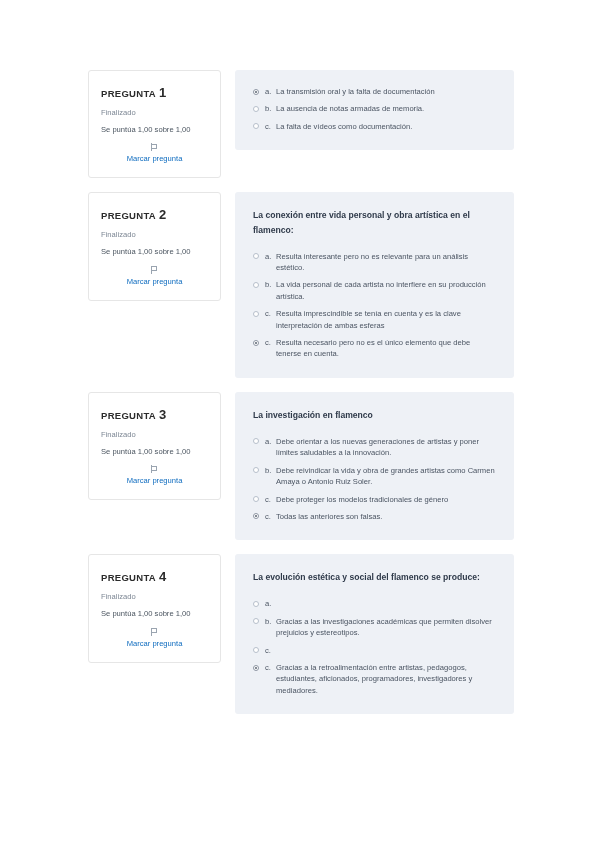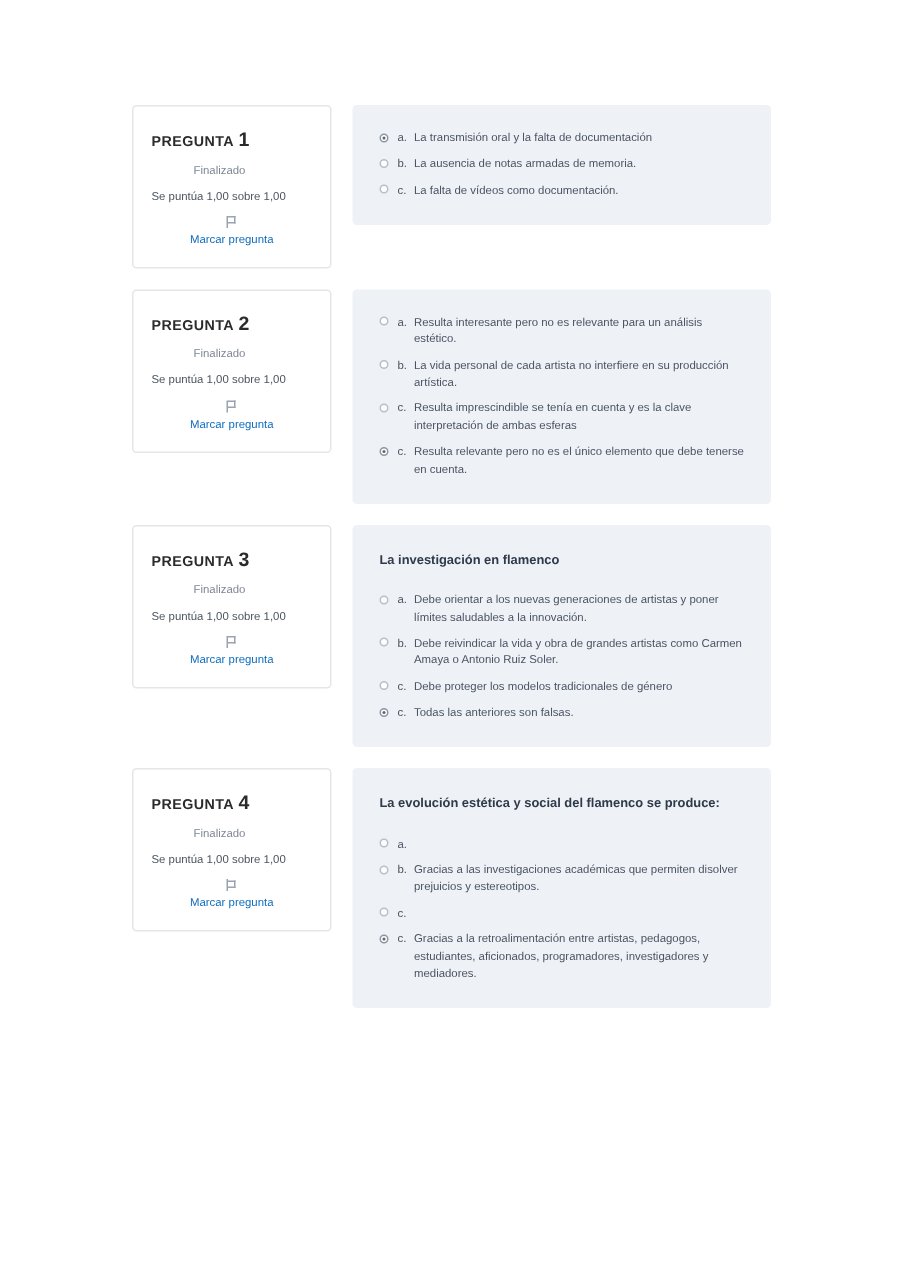--- a/index.html
+++ b/index.html
@@ -51,21 +51,20 @@
   .qinfo-title .qnum {
     font-size: 13px;
     font-weight: bold;
     margin-left: 3px;
   }
   .qinfo-state {
     font-size: 7.6px;
     color: #7d8794;
     margin-bottom: 8px;
     line-height: 1.2;
-    margin-left: 28px;
   }
   .qinfo-grade {
     font-size: 7.6px;
     color: #4b5560;
     margin-bottom: 9px;
     line-height: 1.2;
   }
   .qinfo-flag {
     font-size: 7.6px;
     color: #0f6cbf;
@@ -203,40 +202,41 @@
         <div class="qinfo">
           <div class="qinfo-title"><span>PREGUNTA</span><span class="qnum">2</span></div>
           <div class="qinfo-state">Finalizado</div>
           <div class="qinfo-grade">Se puntúa 1,00 sobre 1,00</div>
           <div class="qinfo-flag">
             <span class="flag-ico"></span>
             <span>Marcar pregunta</span>
           </div>
         </div>
         <div class="qbody">
+          <div class="qtext">La conexión entre vida personal y obra artística en el flamenco:</div>
           <div class="answers">
             <div class="answer">
               <span class="radio"></span>
               <span class="ans-letter">a.</span>
               <span class="ans-text">Resulta interesante pero no es relevante para un análisis estético.</span>
             </div>
             <div class="answer">
               <span class="radio"></span>
               <span class="ans-letter">b.</span>
               <span class="ans-text">La vida personal de cada artista no interfiere en su producción artística.</span>
             </div>
             <div class="answer">
               <span class="radio"></span>
               <span class="ans-letter">c.</span>
               <span class="ans-text">Resulta imprescindible se tenía en cuenta y es la clave interpretación de ambas esferas</span>
             </div>
             <div class="answer">
               <span class="radio checked"></span>
               <span class="ans-letter">c.</span>
-              <span class="ans-text">Resulta relevante pero no es el único elemento que debe tenerse en cuenta.</span>
+              <span class="ans-text">Resulta necesario pero no es el único elemento que debe tenerse en cuenta.</span>
             </div>
           </div>
         </div>
       </div>
       <div class="question-row">
         <div class="qinfo">
           <div class="qinfo-title"><span>PREGUNTA</span><span class="qnum">3</span></div>
           <div class="qinfo-state">Finalizado</div>
           <div class="qinfo-grade">Se puntúa 1,00 sobre 1,00</div>
           <div class="qinfo-flag">

